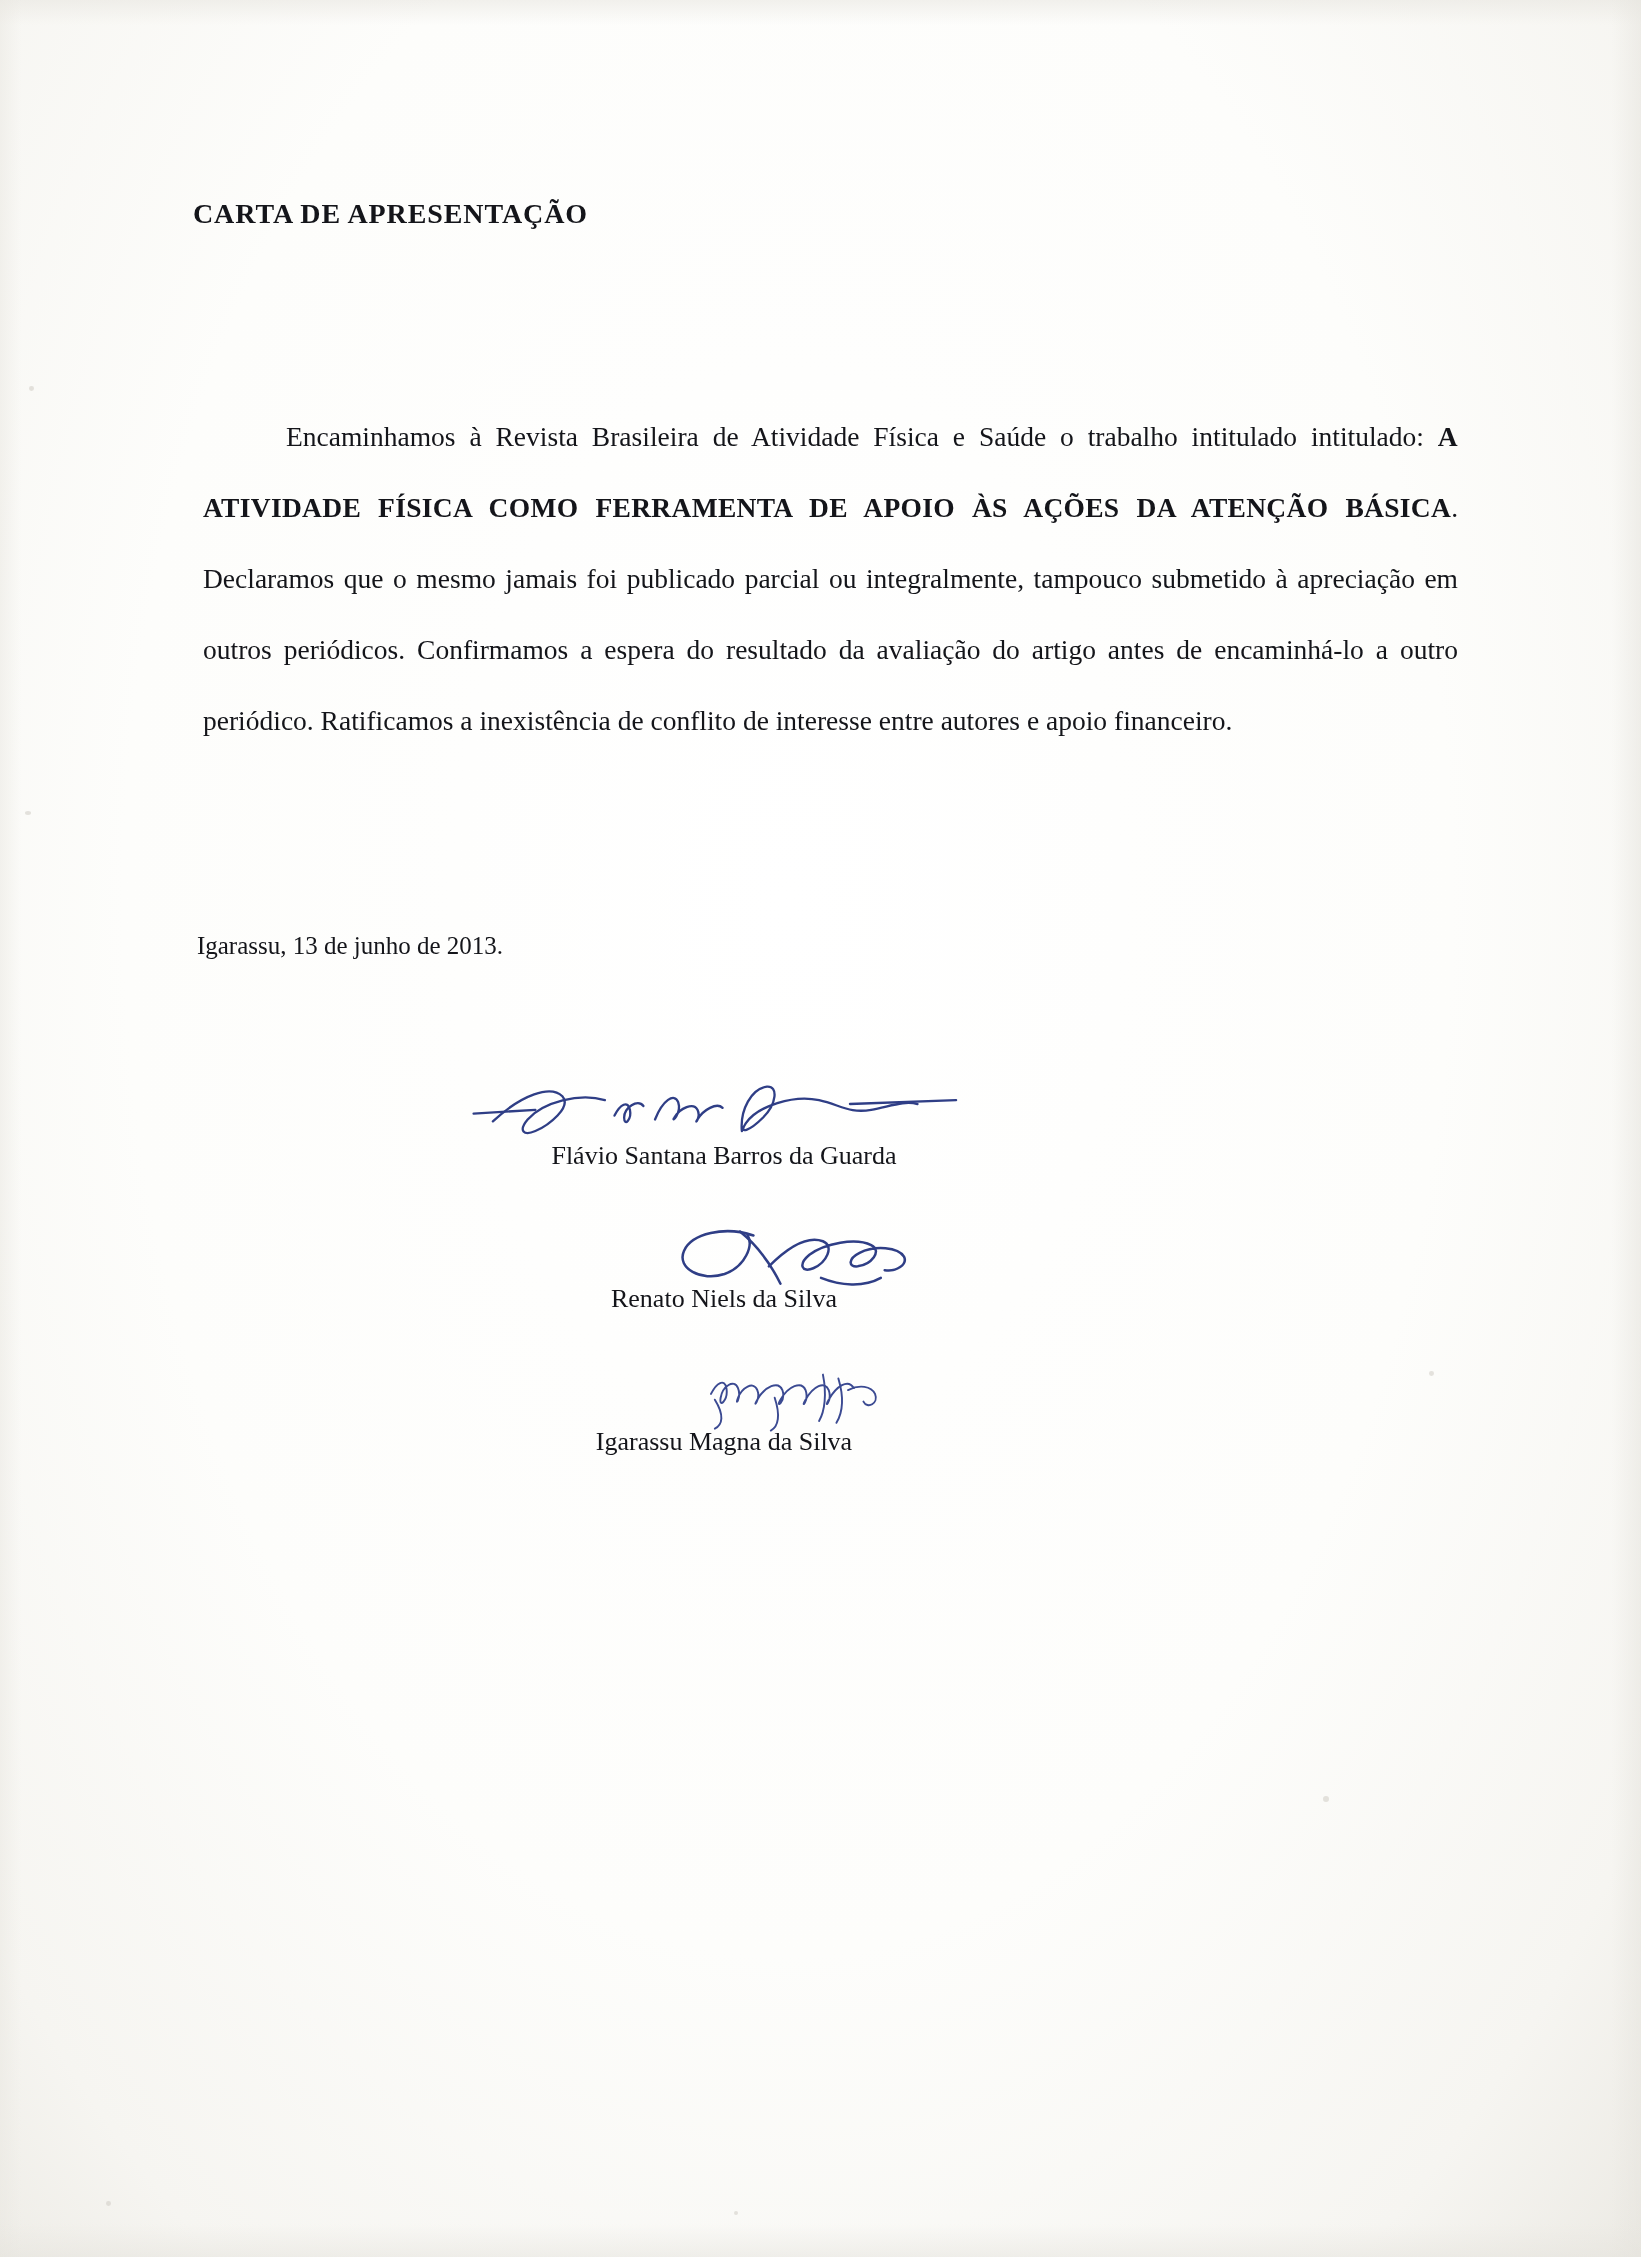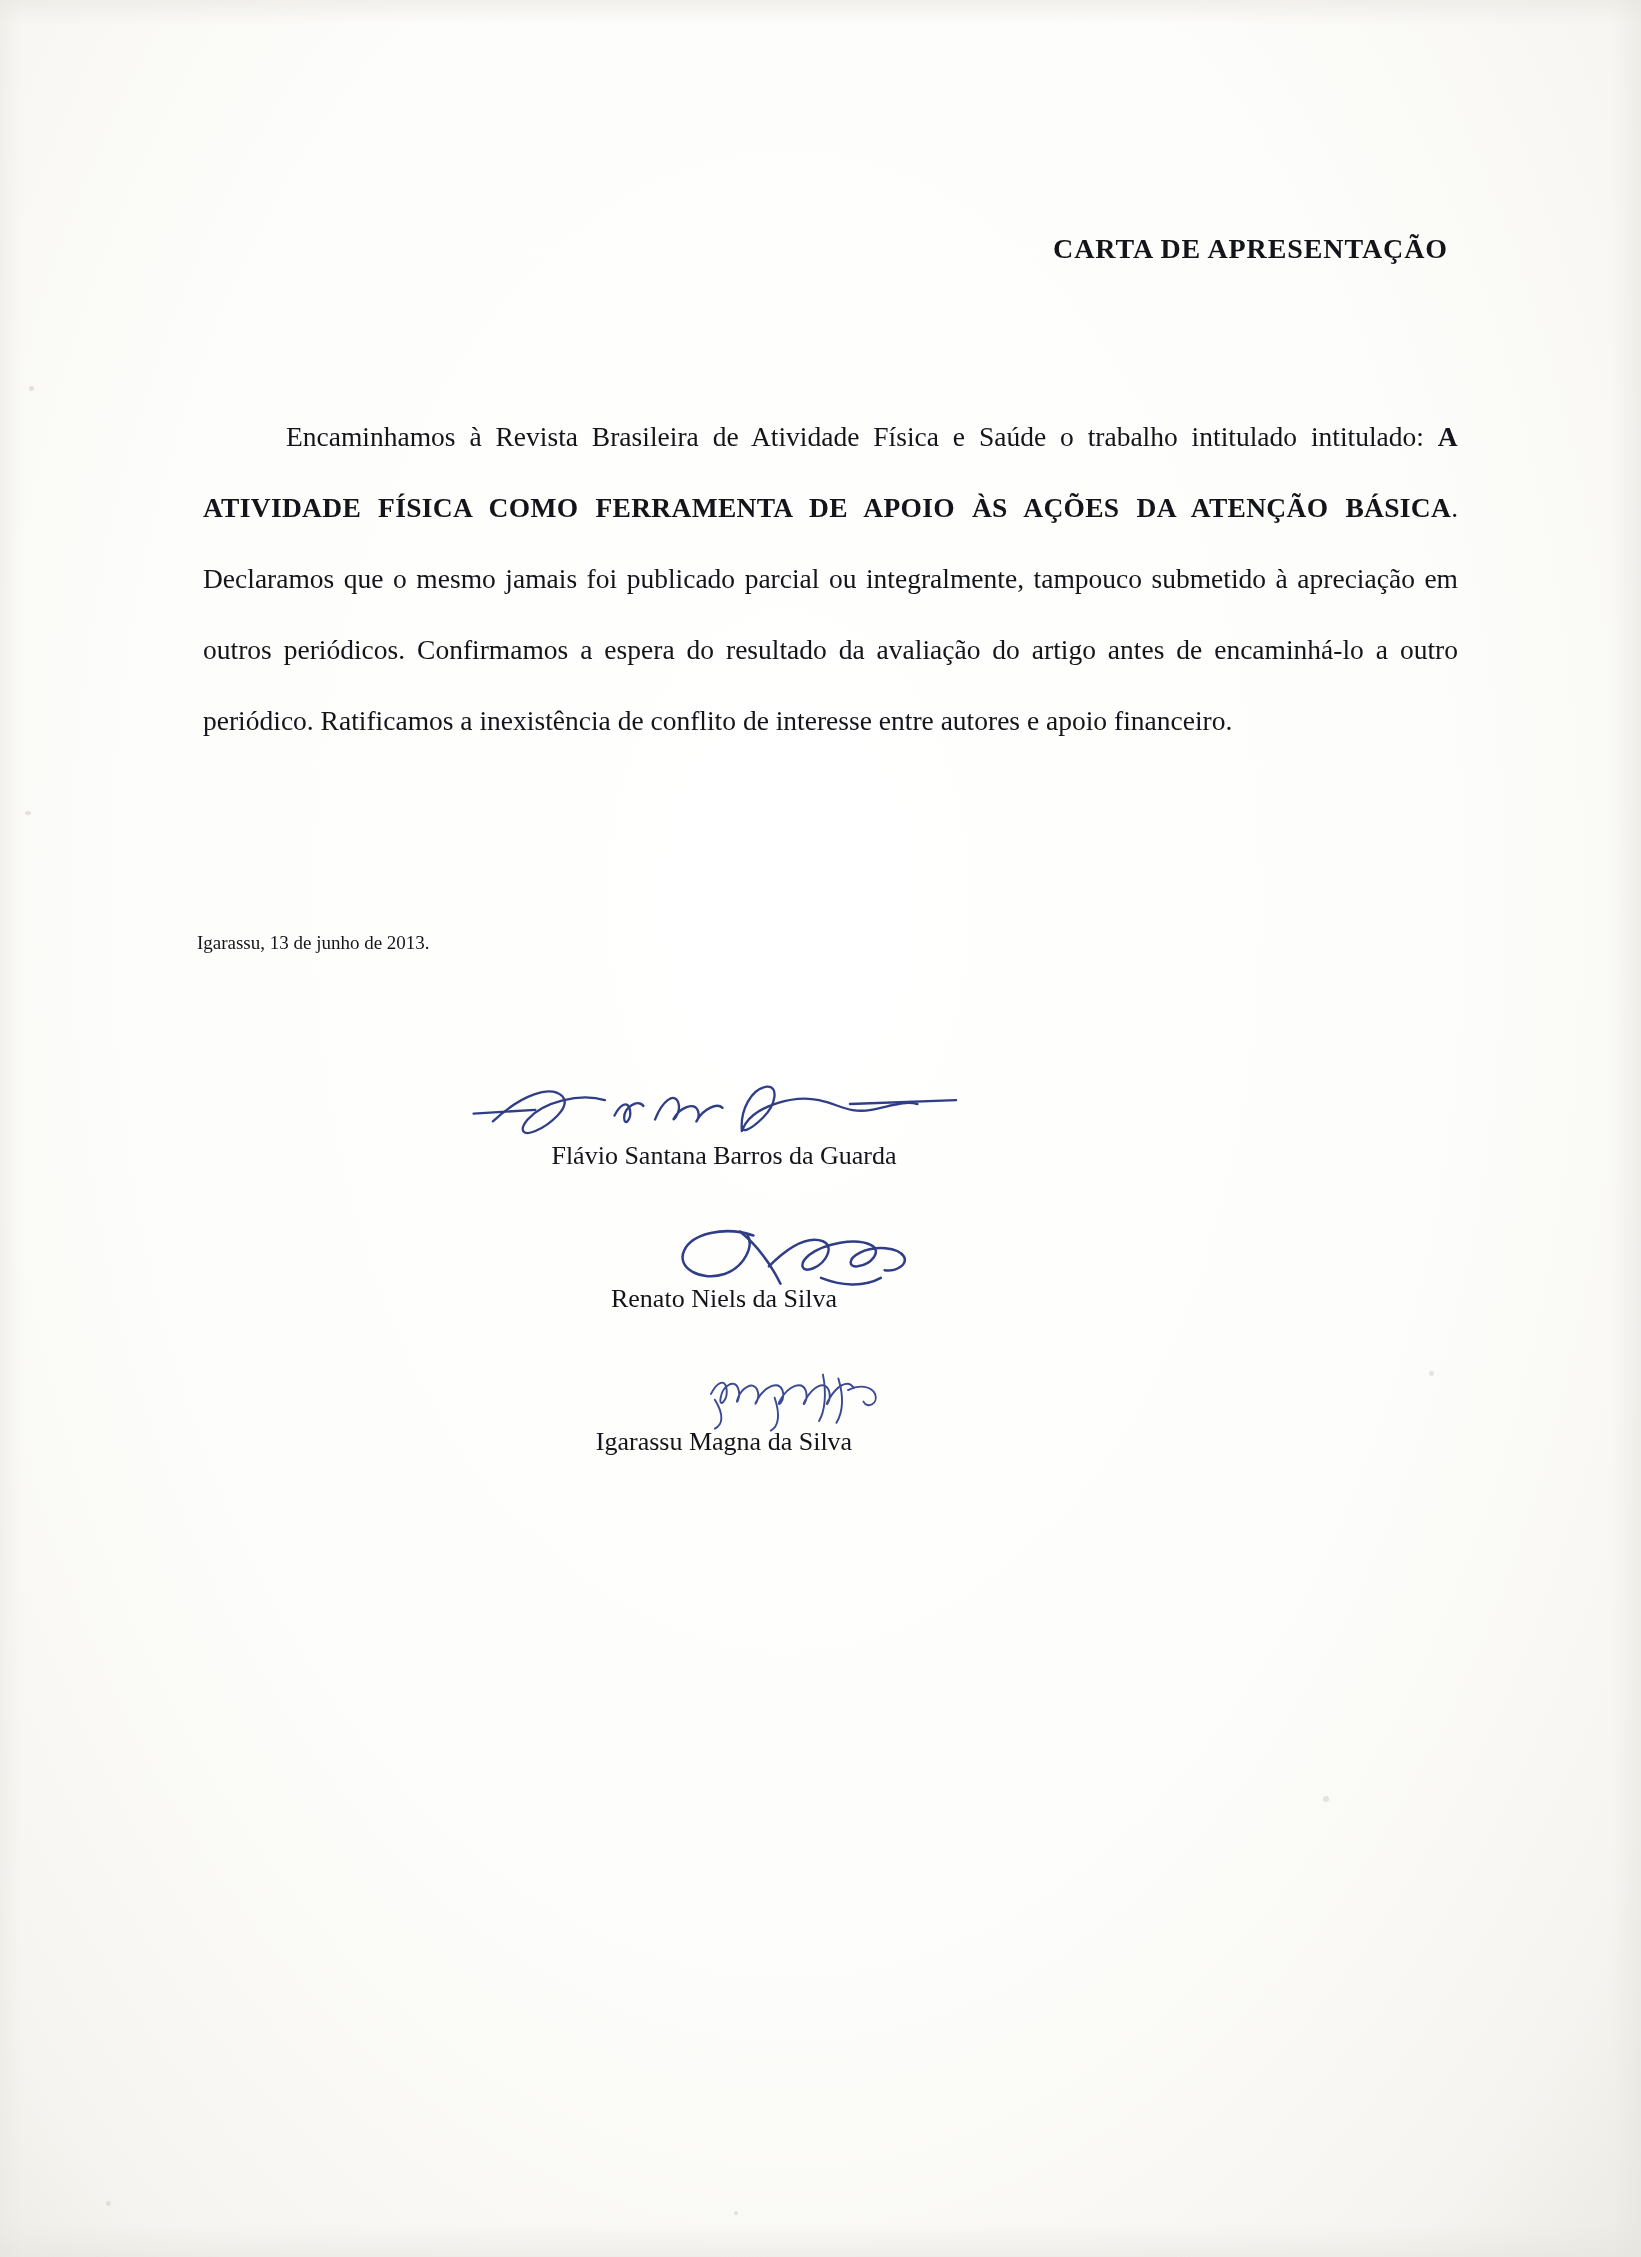--- a/index.html
+++ b/index.html
@@ -63,26 +63,25 @@
     left: 193px;
     top: 0;
     width: 1294px;
   }
 
   .doc-title {
     position: absolute;
     top: 198px;
     left: 0;
     width: 1255px;
-    text-align: right;
+    text-align: left;
     font-size: 28px;
     font-weight: bold;
     letter-spacing: 0.9px;
     font-family: "Liberation Serif", serif;
-    margin-top: 35px;
   }
 
   .body-block {
     position: absolute;
     top: 401px;
     left: 10px;
     width: 1255px;
     font-size: 27.5px;
     line-height: 71px;
     text-align: justify;
@@ -94,21 +93,21 @@
   }
   .body-block .strong {
     font-weight: bold;
     letter-spacing: 0.3px;
   }
 
   .place-date {
     position: absolute;
     top: 932px;
     left: 3.9px;
-    font-size: 19px;
+    font-size: 25px;
   }
 
   .signatures {
     position: absolute;
     top: 1081px;
     left: 0;
     width: 1294px;
   }
   .sig-row {
     position: relative;

